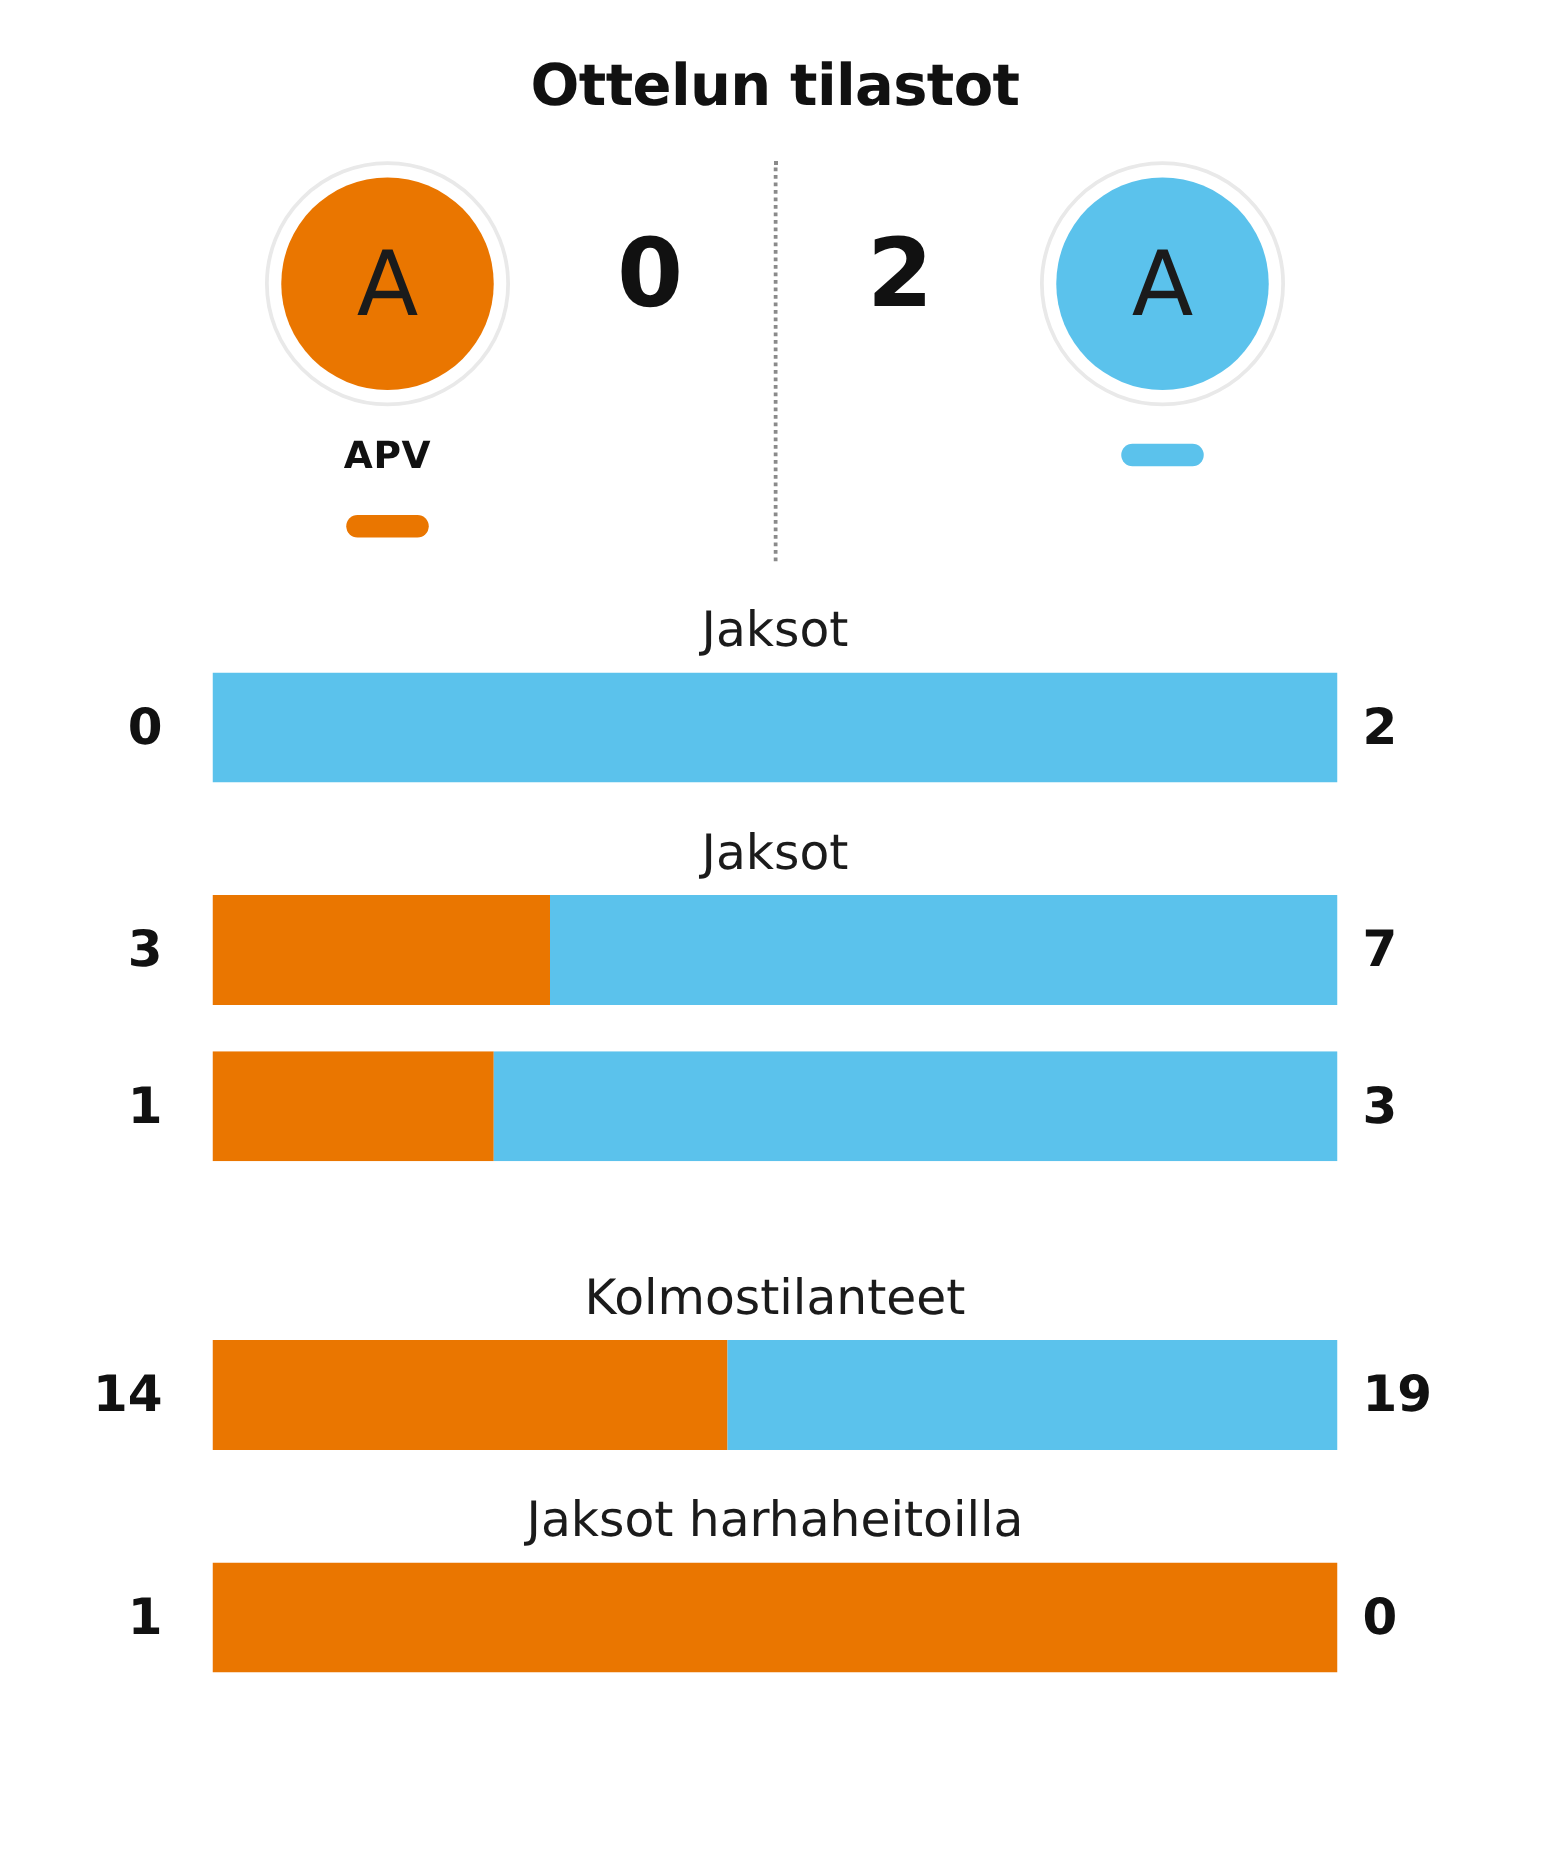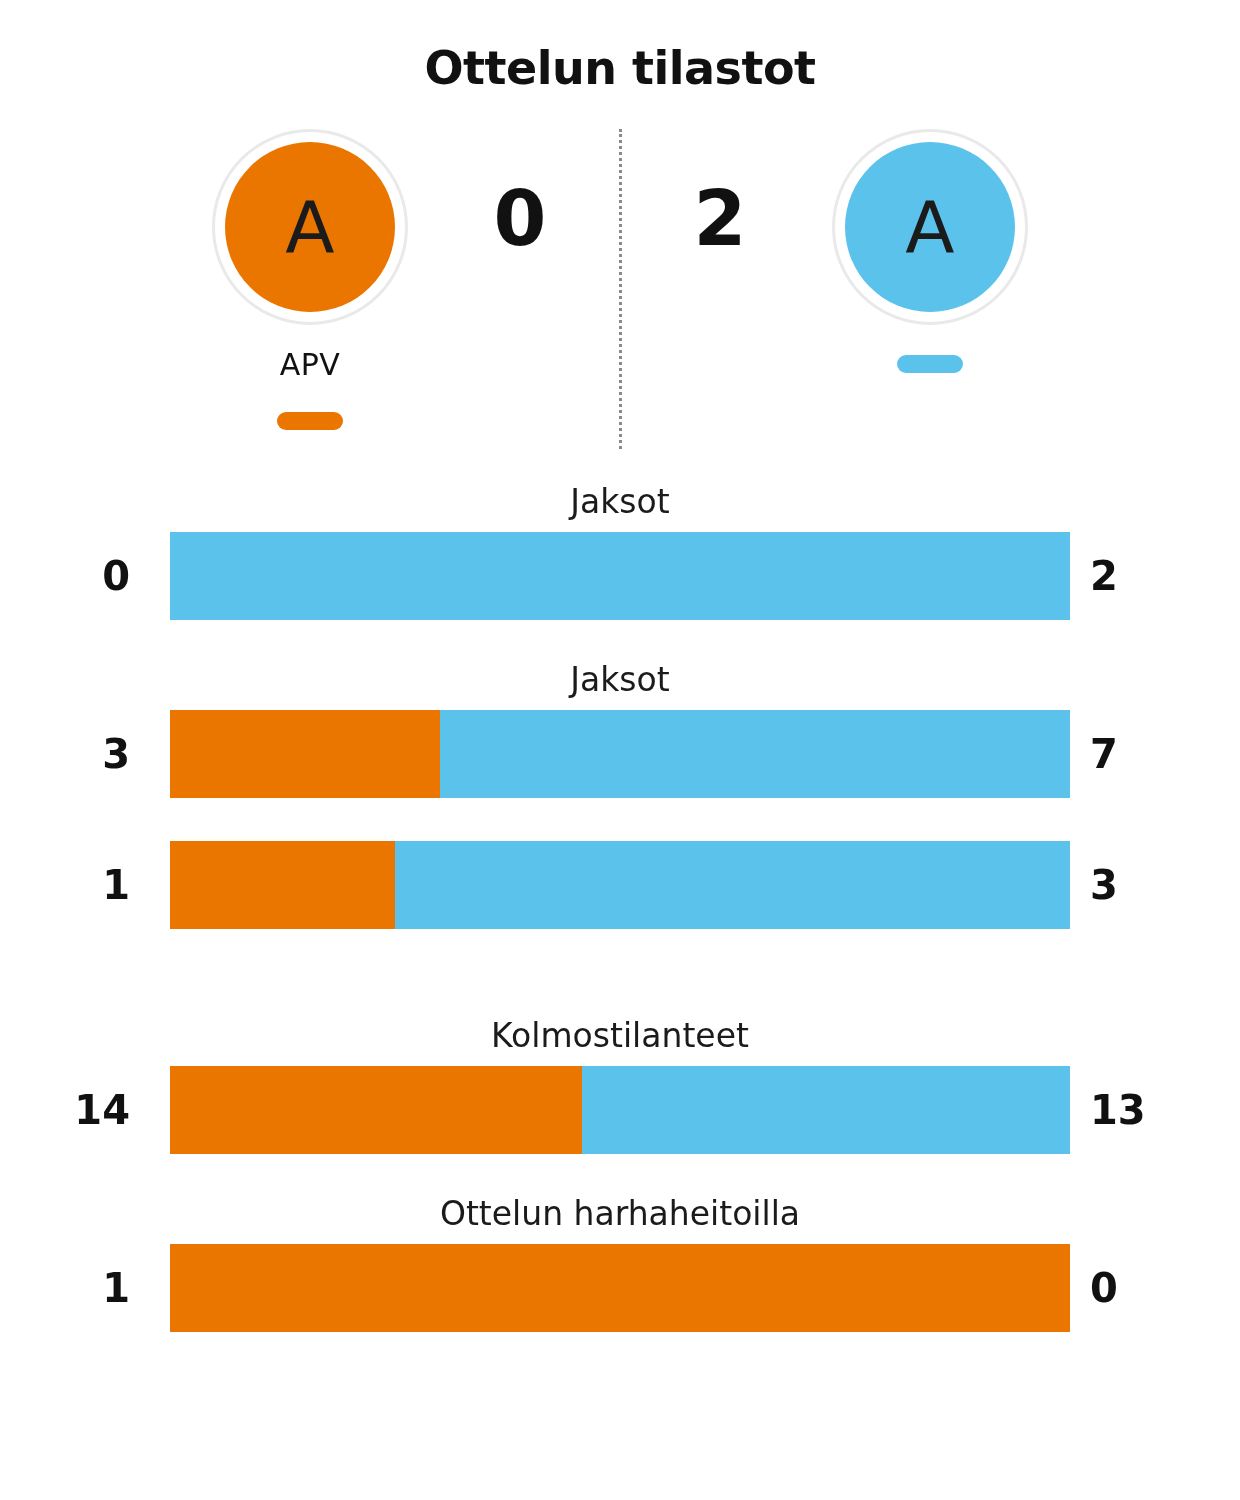--- a/index.html
+++ b/index.html
@@ -74,21 +74,21 @@
     align-items: center;
     justify-content: center;
     font-size: 72px;
     font-weight: 400;
     color: #1b1b1b;
     line-height: 1;
   }
   .team-abbr {
     margin-top: 22px;
     font-size: 30px;
-    font-weight: normal;
+    font-weight: bold;
     letter-spacing: 0.5px;
   }
   .team-bar {
     margin: 30px auto 0 auto;
     width: 66px;
     height: 18px;
     border-radius: 9px;
   }
 
   .score {
@@ -105,21 +105,21 @@
   .stats {
     position: relative;
     margin-top: 26px;
   }
   .stat-row {
     position: relative;
     height: 178px;
   }
   .stat-label {
     text-align: center;
-    font-size: 33px;
+    font-size: 39px;
     font-weight: 400;
     color: #1b1b1b;
     padding-bottom: 14px;
     line-height: 1;
   }
   .bar-wrap {
     position: relative;
     height: 88px;
     margin: 0 auto;
     width: 1240px;
@@ -224,25 +224,25 @@
         </div>
       </div>
       <div class="stat-row">
         <div class="stat-label">Kolmostilanteet</div>
         <div class="bar-wrap">
           <div class="bar-value bar-value-left">14</div>
           <div class="bar-track">
             <div class="seg-home" style="width: 45.8%; background: rgb(234, 118, 0);"></div>
             <div class="seg-away" style="width: 54.2%; background: rgb(91, 194, 236);"></div>
           </div>
-          <div class="bar-value bar-value-right">13</div>
-        </div>
-      </div>
-      <div class="stat-row">
-        <div class="stat-label">Ottelun harhaheitoilla</div>
+          <div class="bar-value bar-value-right">19</div>
+        </div>
+      </div>
+      <div class="stat-row">
+        <div class="stat-label">Jaksot harhaheitoilla</div>
         <div class="bar-wrap">
           <div class="bar-value bar-value-left">1</div>
           <div class="bar-track">
             <div class="seg-home" style="width: 100%; background: rgb(234, 118, 0);"></div>
             <div class="seg-away" style="width: 0%; background: rgb(91, 194, 236);"></div>
           </div>
           <div class="bar-value bar-value-right">0</div>
         </div>
       </div>
     </div>

